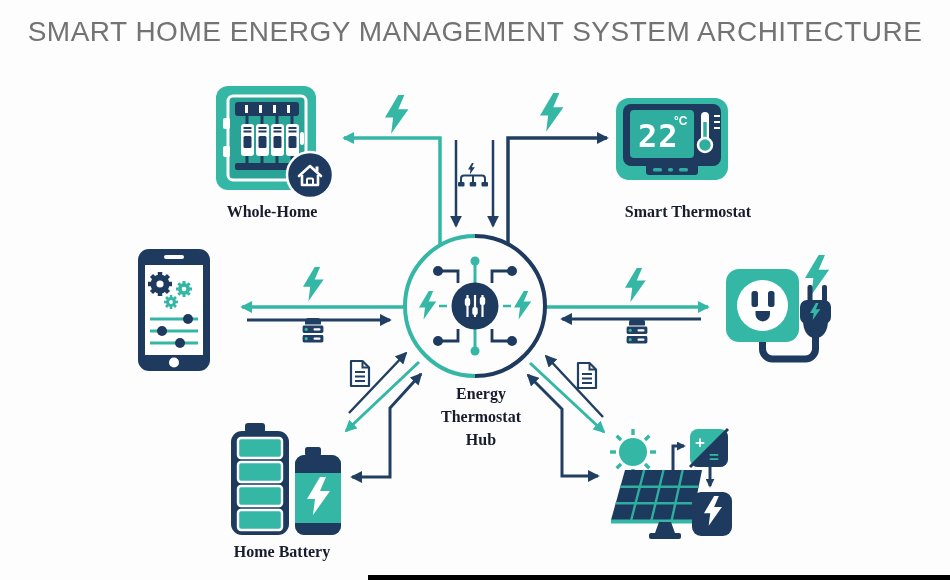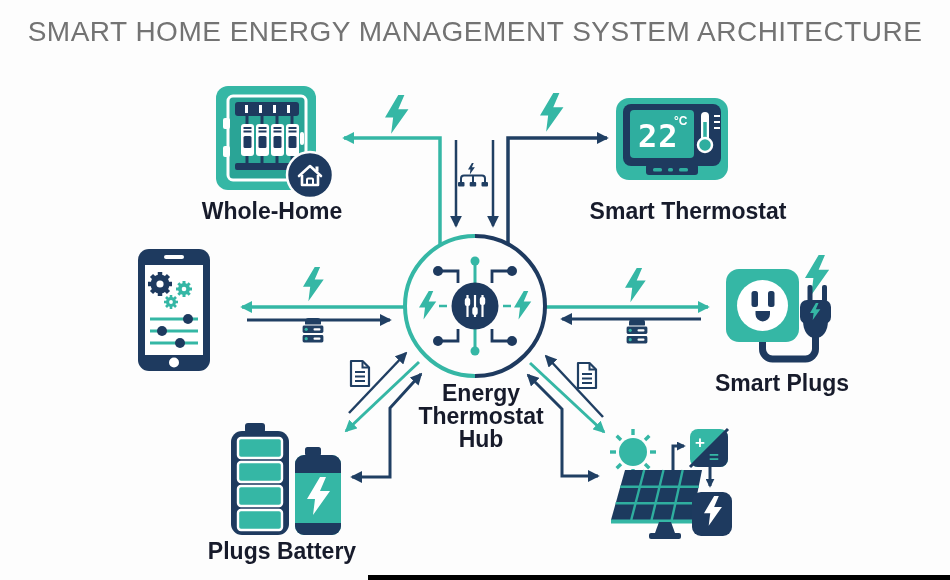--- a/index.html
+++ b/index.html
@@ -6,21 +6,21 @@
   #canvas{
     position:relative;width:950px;height:580px;background:#fdfdfd;
     overflow:hidden;font-family:"Liberation Sans",sans-serif;
   }
   #title{
     position:absolute;top:16px;left:0;width:100%;text-align:center;
     font-size:28px;font-weight:normal;letter-spacing:.5px;color:#737373;
   }
   .label{
     position:absolute;transform:translateX(-50%);text-align:center;
-    font-size:23px;font-weight:bold;color:#171b2b;line-height:23px;white-space:nowrap;
+    font-size:16px;font-weight:bold;color:#171b2b;line-height:23px;white-space:nowrap;font-family:Liberation Serif, serif;
   }
   .abs{position:absolute;}
   svg{display:block;}
   #bottom-bar{position:absolute;left:368px;top:575px;width:582px;height:5px;background:#000;}
 </style>
 </head>
 <body>
 
 <div id="canvas">
 
@@ -300,38 +300,37 @@
     <rect x="46" y="39" width="6.5" height="16" rx="2.5" fill="#1e3a5f"></rect>
     <path d="M33.5 59 h14.5 v3.2 a7.2 7.2 0 0 1 -14.5 0 z" fill="#1e3a5f"></path>
     <g>
       <rect x="85.5" y="33" width="5" height="17" rx="2" fill="#1e3a5f"></rect>
       <rect x="100" y="33" width="5" height="17" rx="2" fill="#1e3a5f"></rect>
       <rect x="78" y="48" width="31" height="24" rx="7" fill="#1e3a5f"></rect>
       <path d="M81 68 c0 12 5.5 18 12.5 18 s12.5 -6 12.5 -18 z" fill="#1e3a5f"></path>
       <path d="M13 0 L0 22 H8 L6 38 L23 14 H13 L19 0 Z" transform="translate(88,51) scale(0.45)" fill="#35b7a5"></path>
     </g>
   </svg>
-  <div class="label" style="left:782px;top:372px">Smart Plugs</div>
 
   <svg class="abs" style="left:224px;top:423px" width="118" height="120" viewBox="0 0 118 120">
     <rect x="21" y="0" width="20" height="10" rx="3" fill="#1e3a5f"></rect>
     <rect x="7" y="8" width="58" height="104" rx="11" fill="#1e3a5f"></rect>
     <g fill="#35b7a5" stroke="#fff" stroke-width="2.4">
       <rect x="14" y="15" width="44" height="20" rx="3"></rect>
       <rect x="14" y="39" width="44" height="20" rx="3"></rect>
       <rect x="14" y="63" width="44" height="20" rx="3"></rect>
       <rect x="14" y="87" width="44" height="20" rx="3"></rect>
     </g>
     <rect x="81" y="24" width="16" height="9" rx="2.5" fill="#1e3a5f"></rect>
     <rect x="71" y="32" width="46" height="80" rx="9" fill="#35b7a5"></rect>
     <path d="M71 41 a9 9 0 0 1 9 -9 h28 a9 9 0 0 1 9 9 v9 h-46 z" fill="#1e3a5f"></path>
     <path d="M71 100 h46 v3 a9 9 0 0 1 -9 9 h-28 a9 9 0 0 1 -9 -9 z" fill="#1e3a5f"></path>
     <path d="M13 0 L0 22 H8 L6 38 L23 14 H13 L19 0 Z" transform="translate(83,54)" fill="#fff"></path>
   </svg>
-  <div class="label" style="left:282px;top:540px">Plugs Battery</div>
+  <div class="label" style="left:282px;top:540px">Home Battery</div>
 
   <svg class="abs" style="left:594px;top:420px" width="152" height="122" viewBox="0 0 152 122">
     <defs>
       <marker id="an2" viewBox="0 0 10 10" refX="8" refY="5" markerWidth="9" markerHeight="9" orient="auto" markerUnits="userSpaceOnUse">
         <path d="M0 0 L10 5 L0 10 z" fill="#203f63"></path>
       </marker>
       <clipPath id="dcacClip">
           <rect x="96" y="9" width="38" height="38" rx="8"></rect>
         </clipPath>
     </defs>

